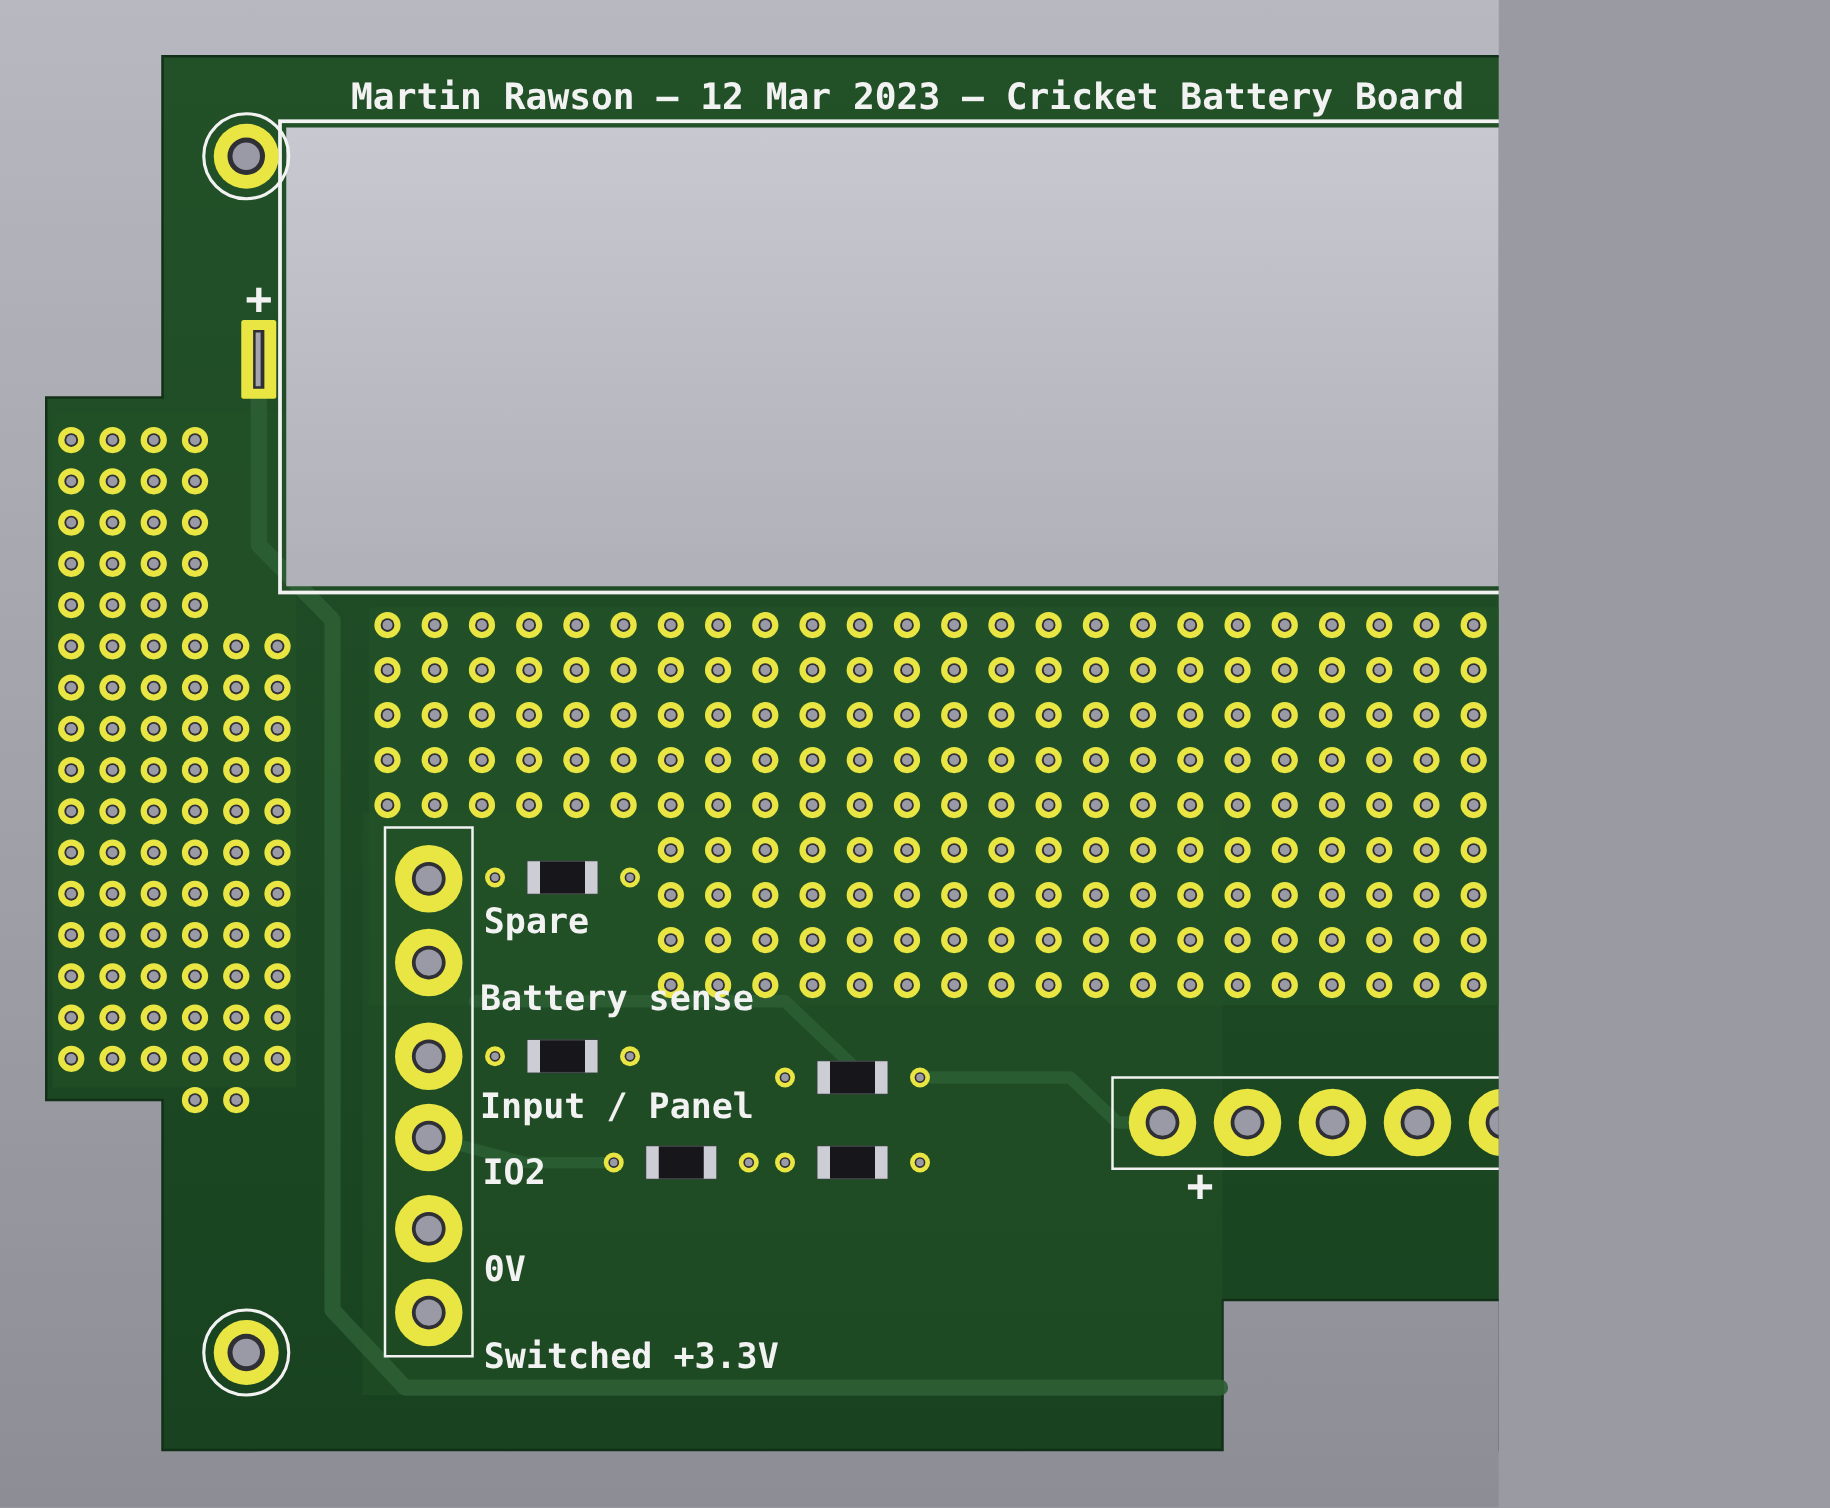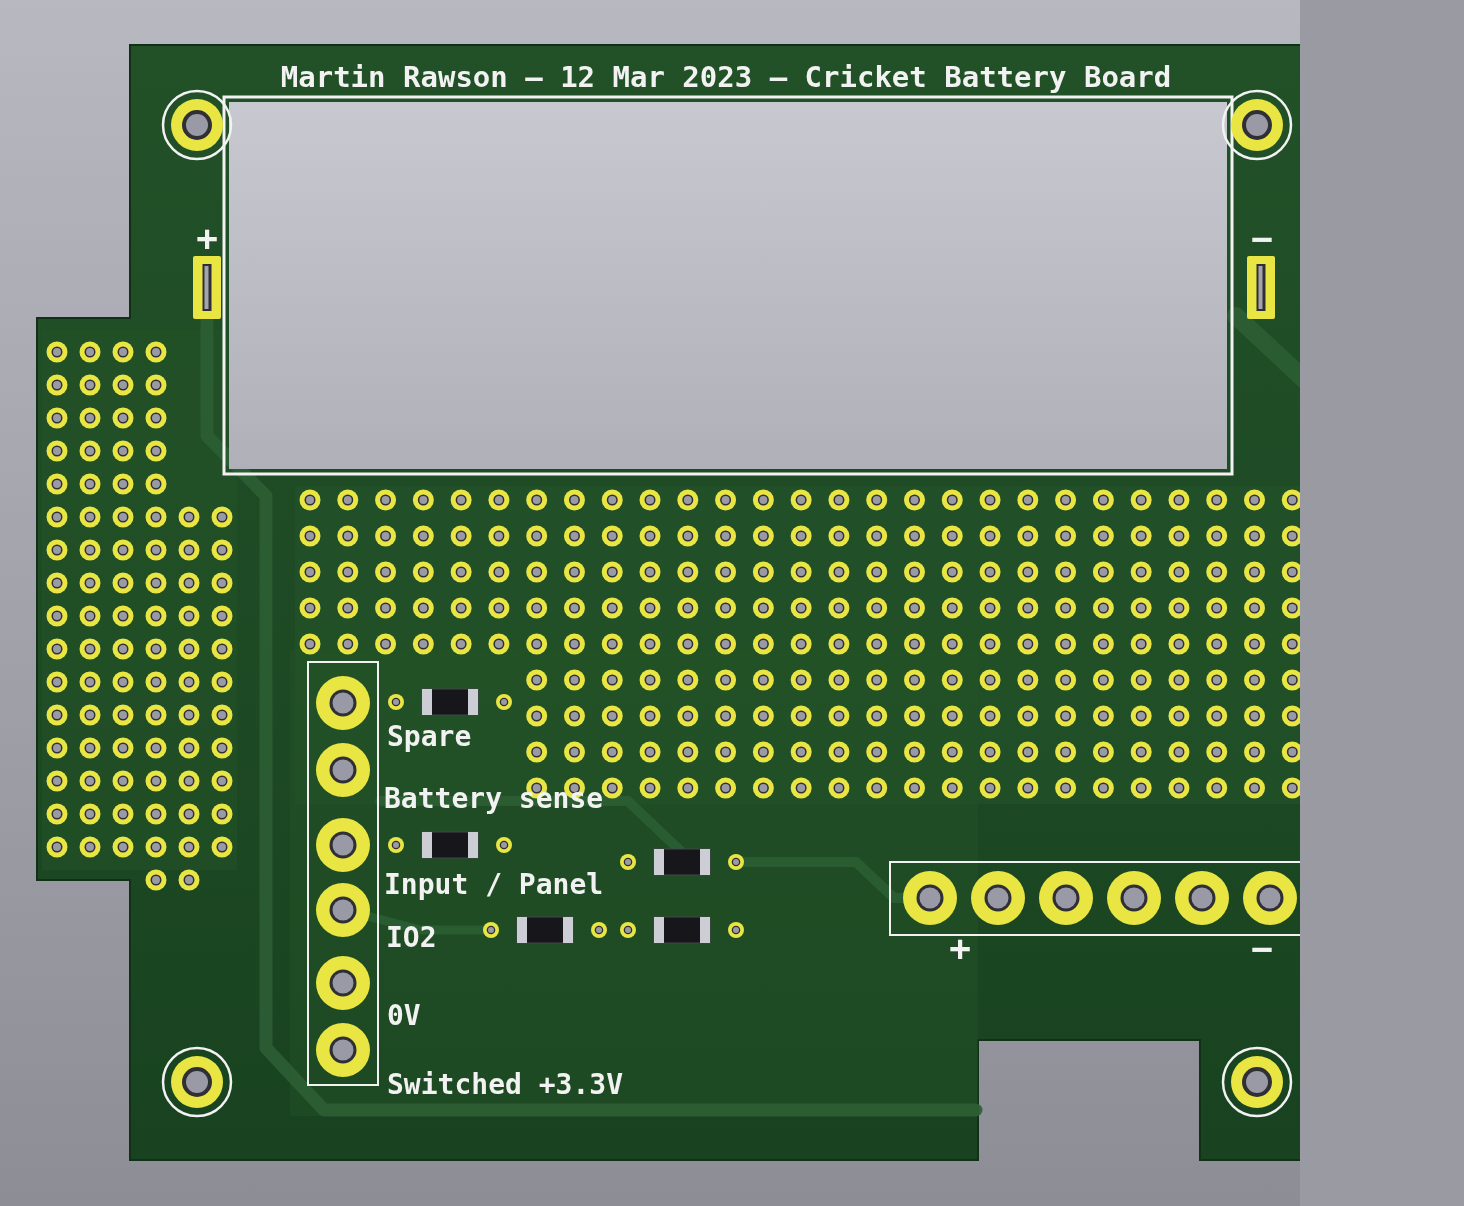--- a/index.html
+++ b/index.html
@@ -1,16 +1,16 @@
 <!DOCTYPE html>
 <html><head>
 <meta charset="utf-8">
 <style>
   html,body{margin:0;padding:0;background:#9a9aa2;}
-  .stage{width:1300px;height:1206px;position:relative;overflow:hidden;
+  .stage{width:1199px;height:1206px;position:relative;overflow:hidden;
          font-family:"DejaVu Sans Mono",monospace;}
   svg{display:block}
   .silk{font-family:"DejaVu Sans Mono",monospace;font-weight:bold;fill:#f2f2f2;}
   .silk-title{font-size:29px;}
   .silk-label{font-size:28px;}
   .silk-mark{font-size:36px;}
 </style>
 </head>
 <body>
 

